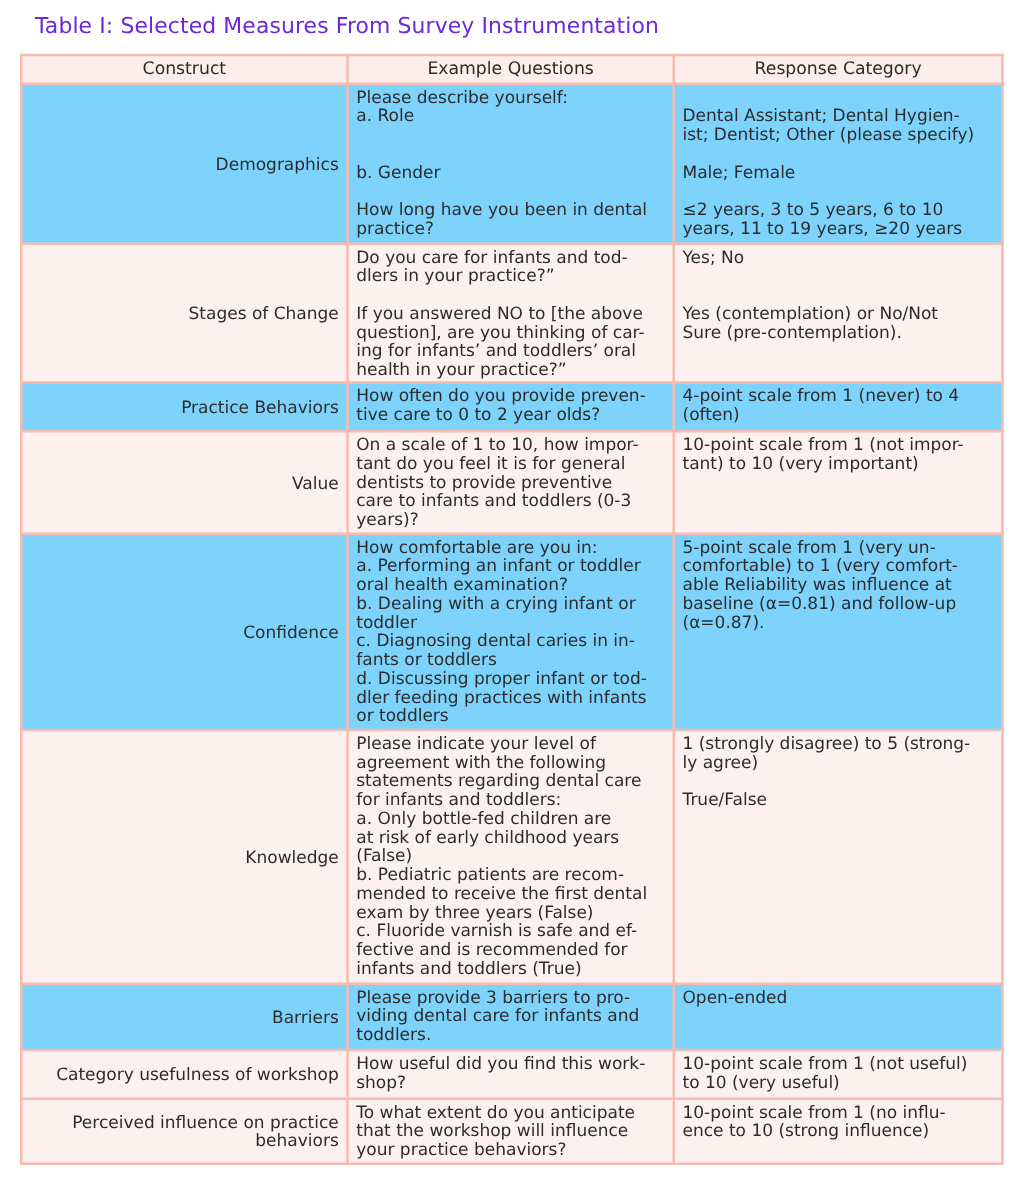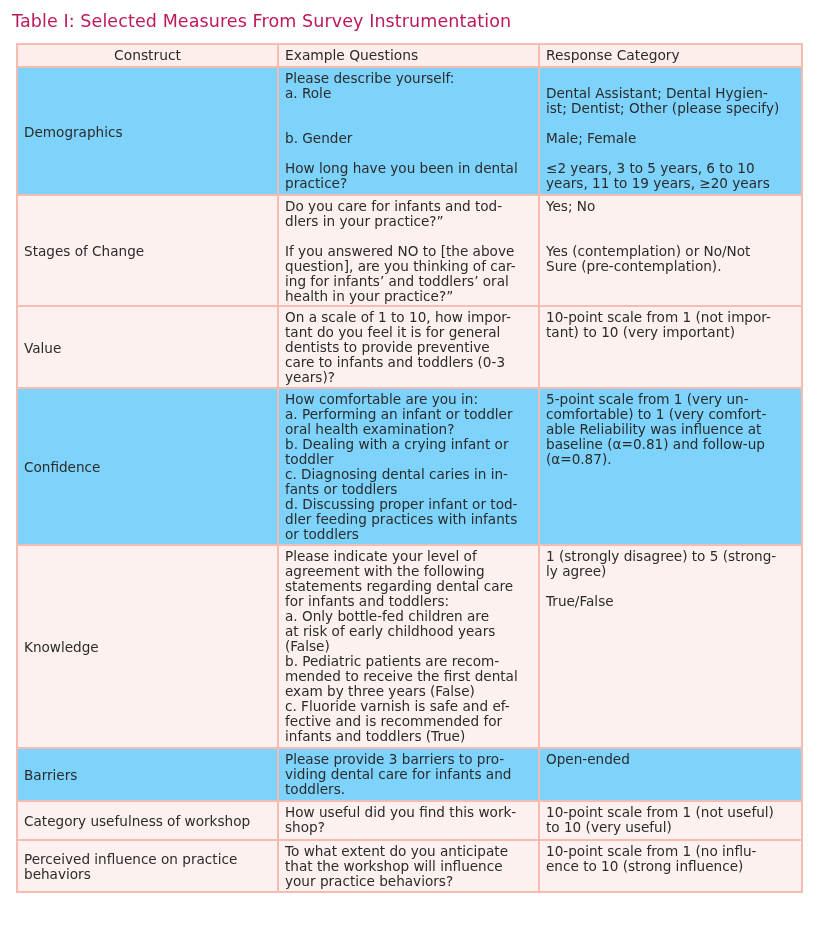--- a/index.html
+++ b/index.html
@@ -10,25 +10,25 @@
     body {
       width: 821px;
       height: 947px;
       position: relative;
       overflow: hidden;
       font-family: "DejaVu Sans", sans-serif;
       color: #2b2b2b;
     }
     .title {
       position: absolute;
-      left: 12px;
+      left: 28px;
       top: 11px;
       font-size: 17.5px;
       letter-spacing: 0.1px;
-      color: #be185d;
+      color: #6d28d9;
       white-space: nowrap;
     }
     table.measures {
       position: absolute;
       left: 16px;
       top: 43px;
       width: 785px;
       border-collapse: collapse;
       table-layout: fixed;
       font-size: 13.6px;
@@ -45,26 +45,28 @@
       text-align: left;
       font-weight: normal;
       color: #2b2b2b;
     }
     table.measures th {
       background: #fdeeeb;
       height: 17px;
       padding-top: 3px;
       padding-bottom: 1px;
       font-size: 13.8px;
+      text-align: center;
     }
     table.measures th.center { text-align: center; }
     table.measures tr.odd td { background: #7dd3fc; }
     table.measures tr.even td { background: #fdf1ef; }
     table.measures td.construct {
       vertical-align: middle;
+      text-align: right;
     }
     .block { display: block; }
     .gap { display: block; height: 15px; }
     .gap2 { display: block; height: 30px; }
   </style>
 </head>
 <body>
 
 <div class="title">Table I: Selected Measures From Survey Instrumentation</div>
 
@@ -118,20 +120,31 @@
         <span class="block">health in your practice?”</span>
       </td>
       <td>
         <span class="block">Yes; No</span>
         <span class="gap2"></span>
         <span class="block">Yes (contemplation) or No/Not</span>
         <span class="block">Sure (pre-contemplation).</span>
       </td>
     </tr>
 
+    <tr class="odd" style="height:39px;">
+      <td class="construct">Practice Behaviors</td>
+      <td>
+        <span class="block">How often do you provide preven-</span>
+        <span class="block">tive care to 0 to 2 year olds?</span>
+      </td>
+      <td>
+        <span class="block">4-point scale from 1 (never) to 4</span>
+        <span class="block">(often)</span>
+      </td>
+    </tr>
 
     <tr class="even" style="height:82px;">
       <td class="construct">Value</td>
       <td>
         <span class="block">On a scale of 1 to 10, how impor-</span>
         <span class="block">tant do you feel it is for general</span>
         <span class="block">dentists to provide preventive</span>
         <span class="block">care to infants and toddlers (0-3</span>
         <span class="block">years)?</span>
       </td>

